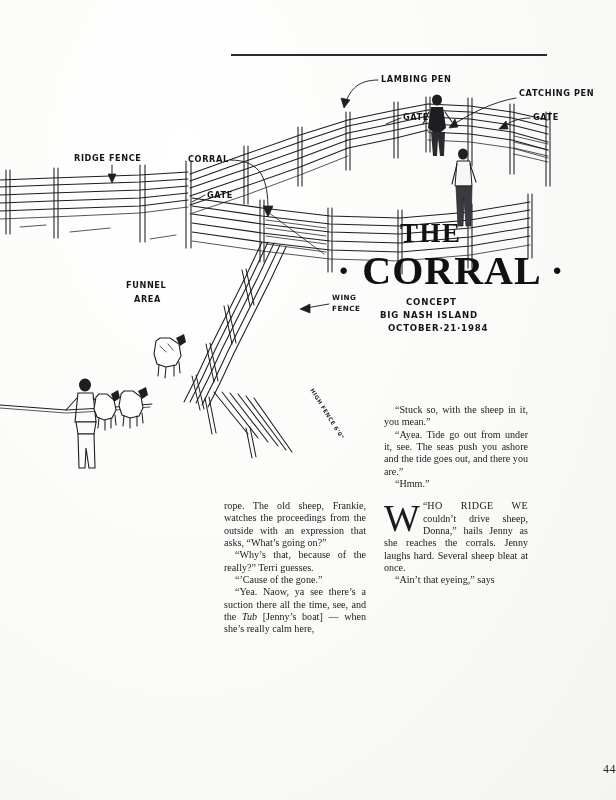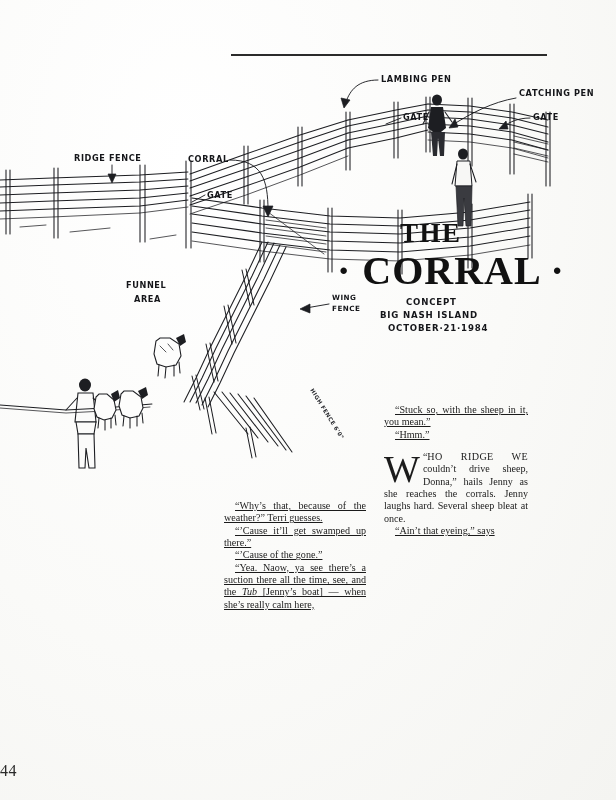--- a/index.html
+++ b/index.html
@@ -114,21 +114,21 @@
     line-height: 12.35px;
     text-align: justify;
     text-justify: inter-word;
     hyphens: none;
     color: #1b1b1b;
   }
   #col-left  { left: 0px; top: 96px; width: 142px; }
   #col-right { left: 160px; top: 0px; width: 144px; }
 
   .col p { margin: 0; }
-  .col p.ind { text-indent: 11px; text-decoration: underline; }
+  .col p.ind { text-indent: 11px; }
   .it { font-style: italic; }
 
   
   .dropcap-para {
     margin-top: 10px !important;
     text-align: justify;
   }
   .dropcap {
     float: left;
     font-family: "Liberation Serif", "DejaVu Serif", serif;
@@ -142,22 +142,22 @@
     font-size: 10.1px;
     letter-spacing: 0.4px;
   }
 
   
   #folio {
     position: absolute;
     left: 0;
     top: 762px;
     width: 616px;
-    text-align: left;
-    font-size: 16px;
+    text-align: right;
+    font-size: 12px;
     color: #2a2a2a;
     letter-spacing: 0.5px;
   }
 </style>
 </head>
 <body>
 
 <div id="page">
   <div id="paper-tone"></div>
 
@@ -348,28 +348,29 @@
         <text class="title-sub" x="380" y="256">BIG NASH ISLAND</text>
         <text class="title-sub" x="388" y="269">OCTOBER·21·1984</text>
       </g>
 
     </svg>
   </div>
 
   <div id="text-block">
 
     <div class="col" id="col-left">
-      <p class="ind">“Why’s that, because of the weather?” Terri guesses.</p>
-      <p class="ind">“’Cause it’ll get swamped up there.”</p>
+      <p>rope. The old sheep, Frankie, watches the proceedings from the outside with an expression that asks, “What’s going on?”</p>
+      <p class="ind">“Why’s that, because of the really?” Terri guesses.</p>
       <p class="ind">“’Cause of the gone.”</p>
       <p class="ind">“Yea. Naow, ya see there’s a suction there all the time, see, and the <span class="it">Tub</span> [Jenny’s boat] — when she’s really calm here,</p>
     </div>
 
     <div class="col" id="col-right">
       <p class="ind">“Stuck so, with the sheep in it, you mean.”</p>
+      <p class="ind">“Ayea. Tide go out from under it, see. The seas push you ashore and the tide goes out, and there you are.”</p>
       <p class="ind">“Hmm.”</p>
 
       <p class="dropcap-para"><span>“</span><span class="dropcap">W</span><span class="smallcaps">HO RIDGE WE</span> <span>couldn’t drive sheep, Donna,” hails Jenny as she reaches the corrals. Jenny laughs hard. Several sheep bleat at once.</span></p>
 
       <p class="ind">“Ain’t that eyeing,” says</p>
     </div>
 
   </div>
 
   <div id="folio">44</div>

